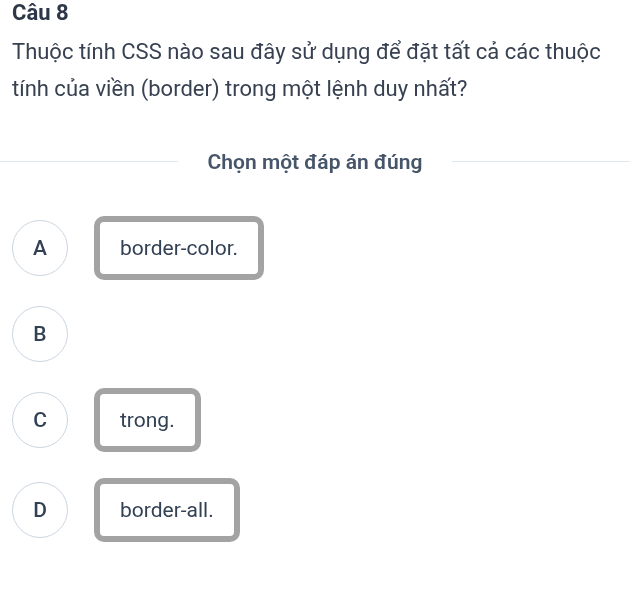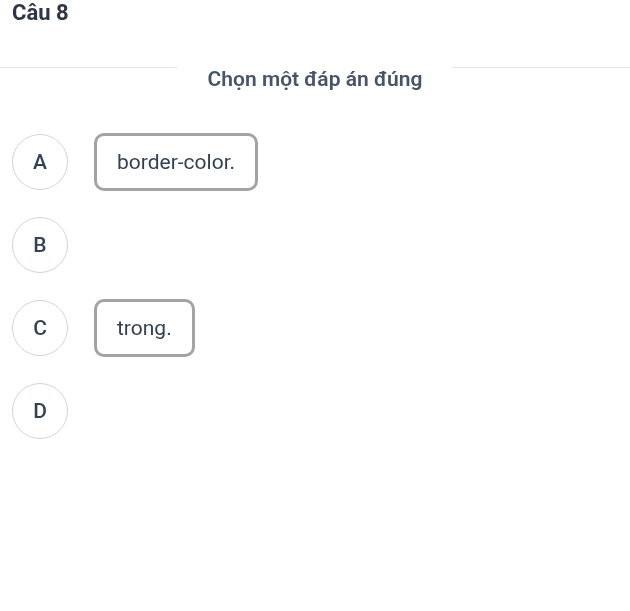--- a/index.html
+++ b/index.html
@@ -26,21 +26,21 @@
       margin-bottom: 8px;
     }
     .question-text {
       font-size: 22px;
       font-weight: 400;
       color: #374151;
       line-height: 1.7;
     }
     .divider-section {
       display: flex;
-      align-items: flex-start;
+      align-items: center;
       margin-top: 42px;
       margin-bottom: 42px;
       gap: 12px;
     }
     .divider-line {
       flex: 1;
       height: 1px;
       background: #e2e8f0;
     }
     .divider-text {
@@ -66,35 +66,36 @@
       align-items: center;
       justify-content: center;
       font-size: 21px;
       font-weight: 500;
       color: #334155;
       margin-right: 26px;
       flex-shrink: 0;
       background: #fff;
     }
     .option-text-box {
-      border: 3px solid #a3a3a3;
+      border: 6px solid #a3a3a3;
       border-radius: 10px;
       padding: 14px 20px;
       font-size: 21px;
       color: #334155;
       background: #fff;
       display: inline-block;
     }
   </style>
 </head>
 <body>
 
 <div class="container">
   <div class="question-header">
     <div class="question-number">Câu 8</div>
+    <div class="question-text">Thuộc tính CSS nào sau đây sử dụng để đặt tất cả các thuộc tính của viền (border) trong một lệnh duy nhất?</div>
   </div>
 
   <div class="divider-section">
     <div class="divider-line"></div>
     <div class="divider-text">Chọn một đáp án đúng</div>
     <div class="divider-line"></div>
   </div>
 
   <div class="options">
     <div class="option-row">
@@ -103,15 +104,16 @@
     </div>
     <div class="option-row">
       <div class="option-letter">B</div>
     </div>
     <div class="option-row">
       <div class="option-letter">C</div>
       <div class="option-text-box">trong.</div>
     </div>
     <div class="option-row">
       <div class="option-letter">D</div>
+      <div class="option-text-box">border-all.</div>
     </div>
   </div>
 </div>
 
 </body></html>

